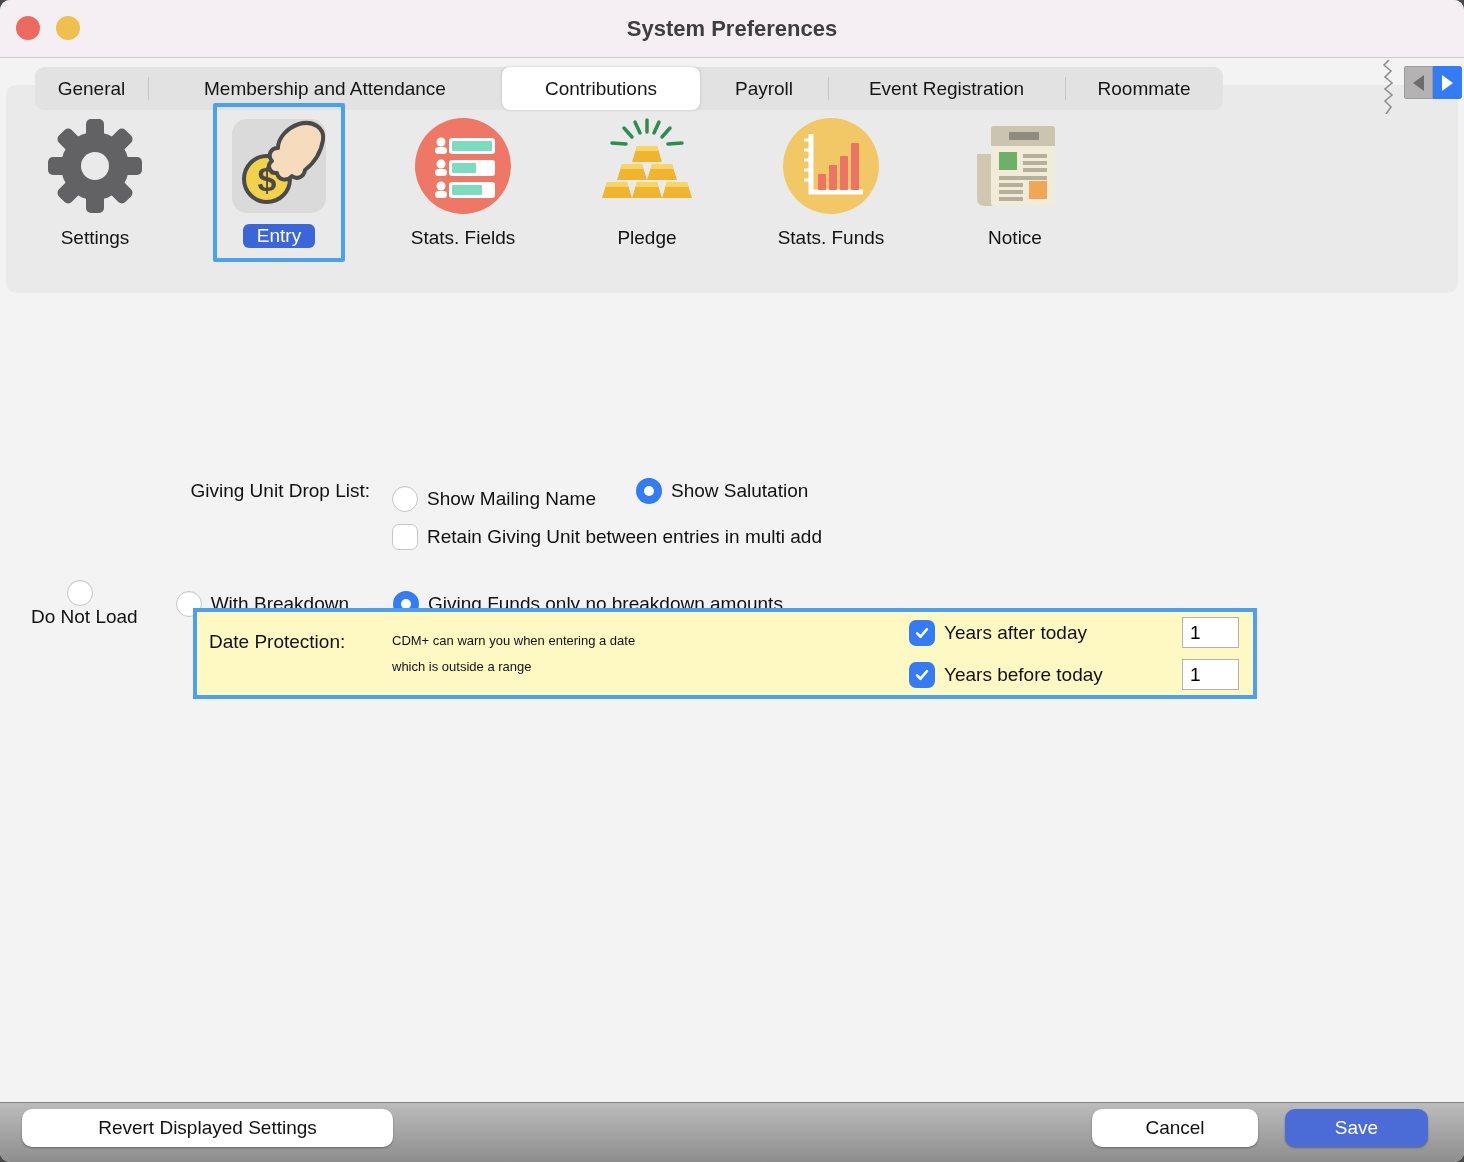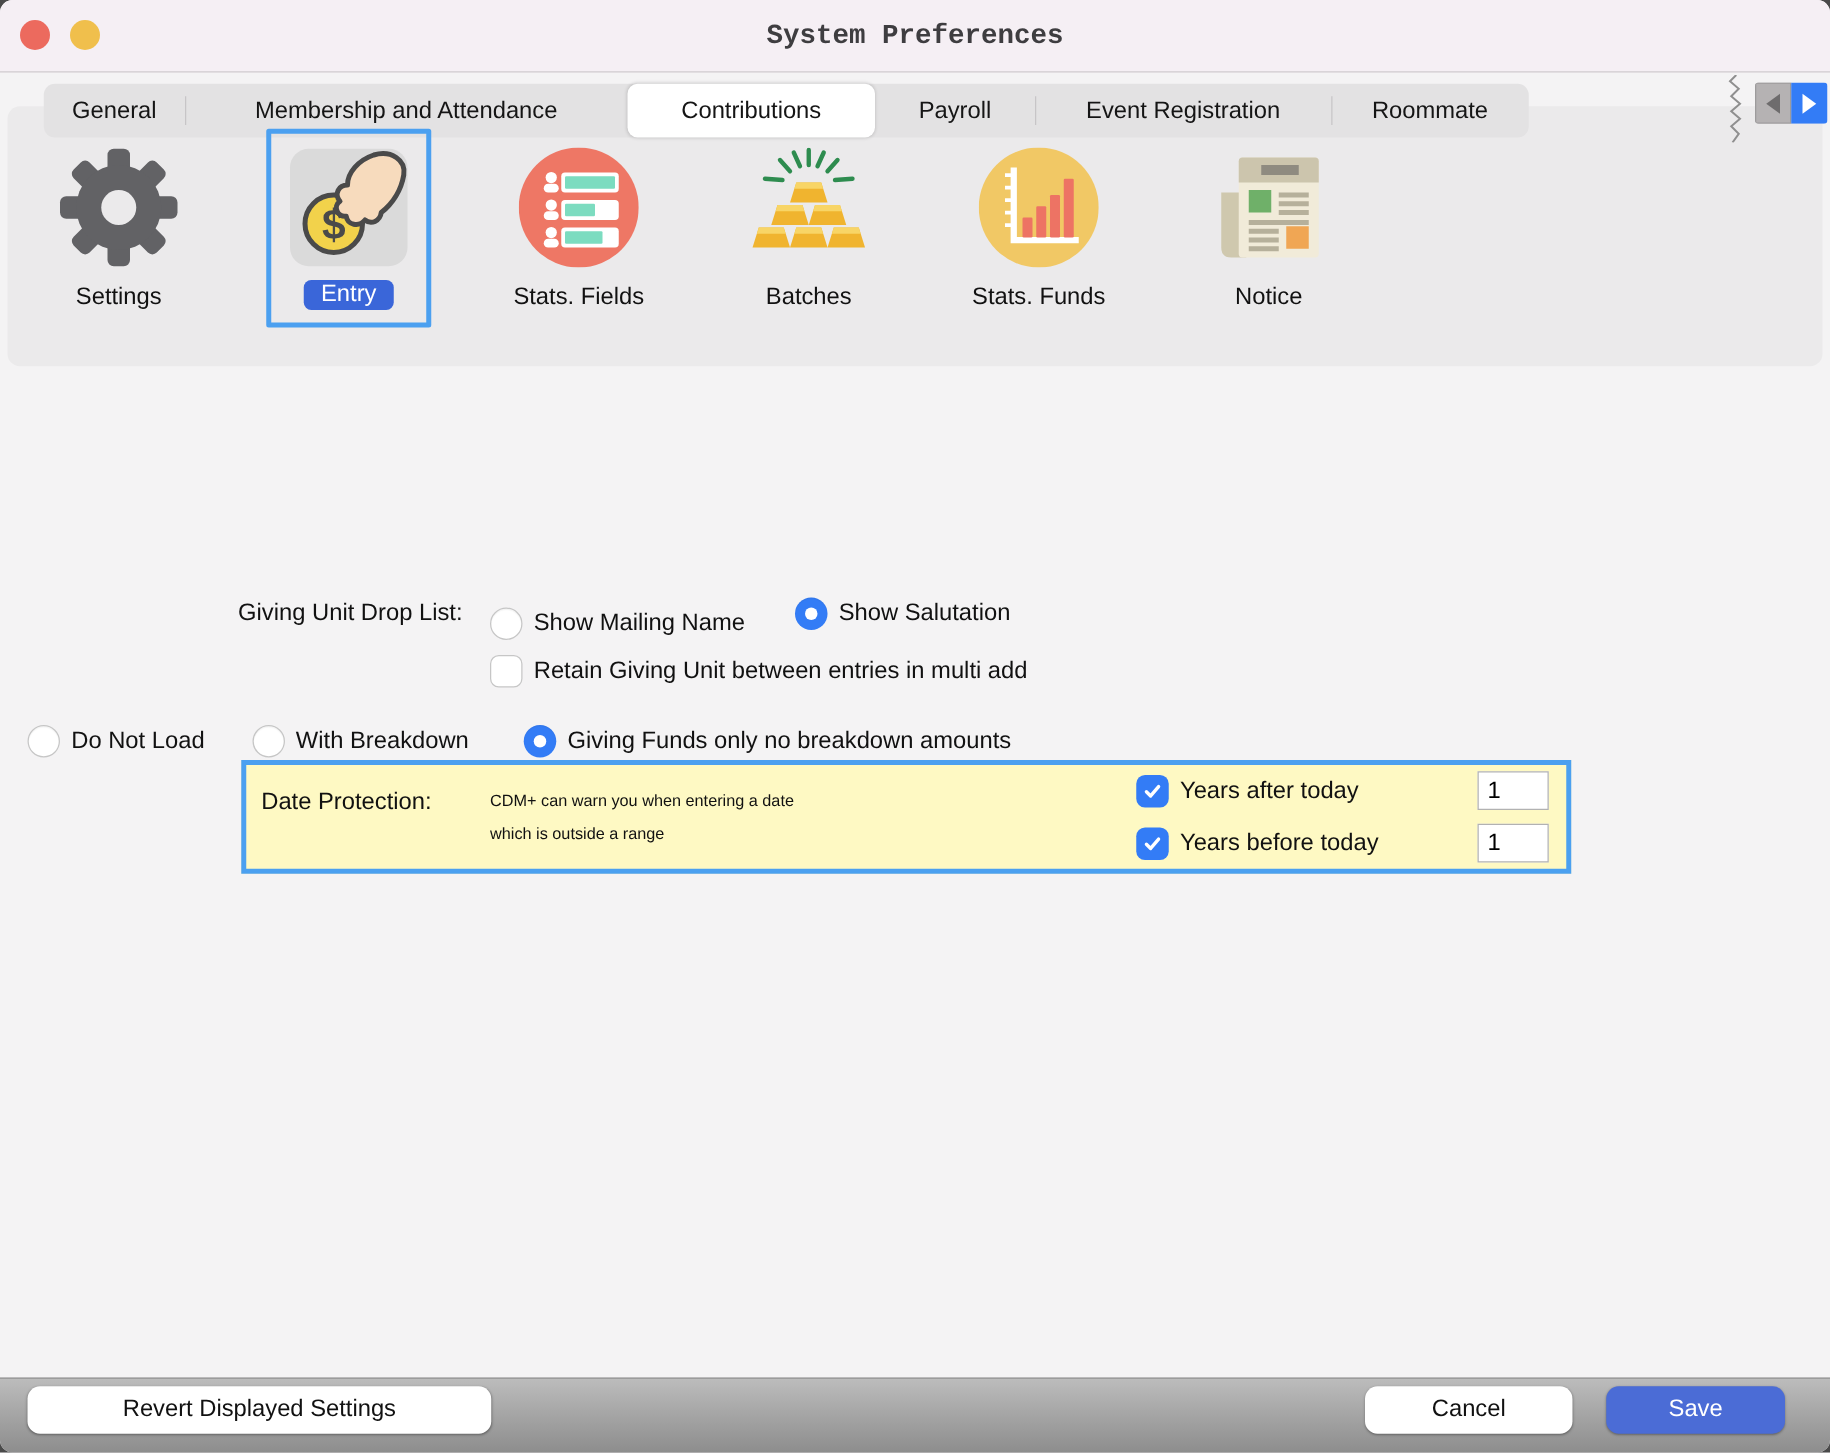--- a/index.html
+++ b/index.html
@@ -15,21 +15,20 @@
     background:var(--content, #f4f3f4);
     border-radius:10px;
     overflow:hidden;
     color:#111;
   }
   
   .titlebar{
     position:absolute;top:0;left:0;right:0;height:57px;
     background:var(--titlebar, #f5eff4);
     border-bottom:1px solid #cfccce;
-    font-family:Liberation Mono, monospace;
   }
   .traffic{position:absolute;top:16px;width:24px;height:24px;border-radius:50%;}
   .traffic.red{left:16px;background:#ec6a5e;}
   .traffic.yellow{left:56px;background:#f0bf4c;}
   .win-title{
     position:absolute;top:0;left:0;right:0;height:57px;
     line-height:57px;text-align:center;
     font-size:22px;font-weight:bold;color:#3e3d40;
   }
   
@@ -242,21 +241,21 @@
           <line x1="13" y1="25" x2="27" y2="26"></line>
           <line x1="83" y1="25" x2="69" y2="26"></line>
         </g>
         <use href="#gbar" x="33" y="28"></use>
         <use href="#gbar" x="18" y="46"></use>
           <use href="#gbar" x="48" y="46"></use>
         <use href="#gbar" x="3" y="64"></use>
           <use href="#gbar" x="33" y="64"></use>
           <use href="#gbar" x="63" y="64"></use>
       </svg>
-      <div class="tool-label">Batches</div>
+      <div class="tool-label">Pledge</div>
     </div>
 
     <div class="tool-item">
       <svg class="icon96" viewBox="0 0 96 96">
         <circle cx="48" cy="48" r="48" fill="#f1c865"></circle>
         <g stroke="#fff" stroke-width="3">
           <line x1="21" y1="22" x2="28" y2="22"></line>
           <line x1="21" y1="32" x2="28" y2="32"></line>
           <line x1="21" y1="42" x2="28" y2="42"></line>
           <line x1="21" y1="52" x2="28" y2="52"></line>
@@ -309,21 +308,21 @@
   </div>
 
   <div class="frm-row" style="top:524px;left:392px;">
     <div class="opt">
       <span class="checkbox"></span>
       <span class="opt-label">Retain Giving Unit between entries in multi add</span>
     </div>
   </div>
 
   <div class="frm-row" style="top:580px;left:0;">
-    <div class="opt" style="margin-left:22px;">
+    <div class="opt" style="margin-left:22px;flex-direction:column;">
       <span class="radio"></span>
       <span class="opt-label">Do Not Load</span>
     </div>
     <div class="opt" style="margin-left:38px;">
       <span class="radio"></span>
       <span class="opt-label">With Breakdown</span>
     </div>
     <div class="opt" style="margin-left:44px;">
       <span class="radio on"></span>
       <span class="opt-label">Giving Funds only no breakdown amounts</span>

